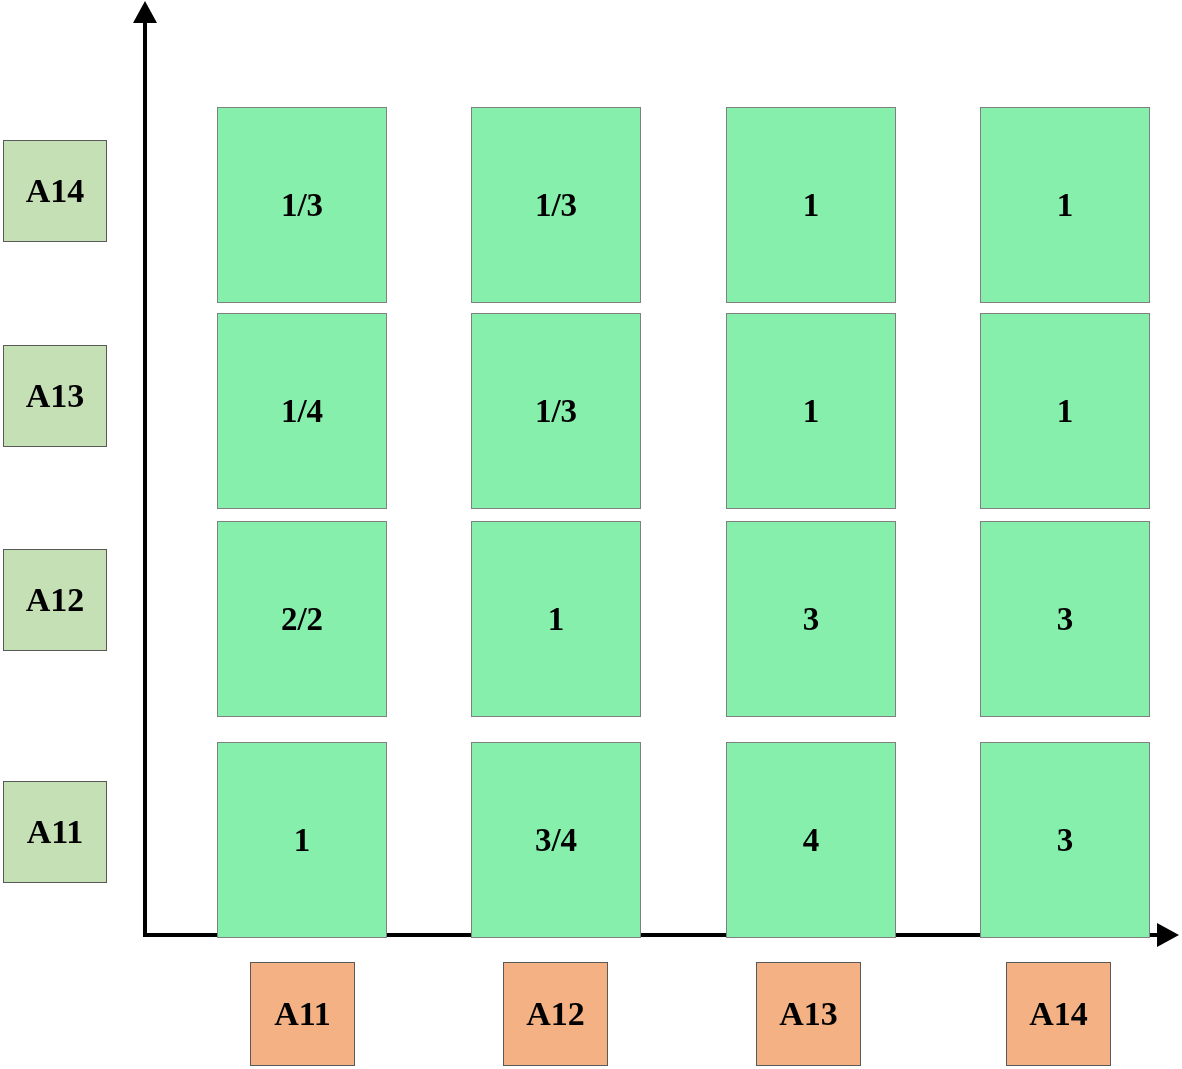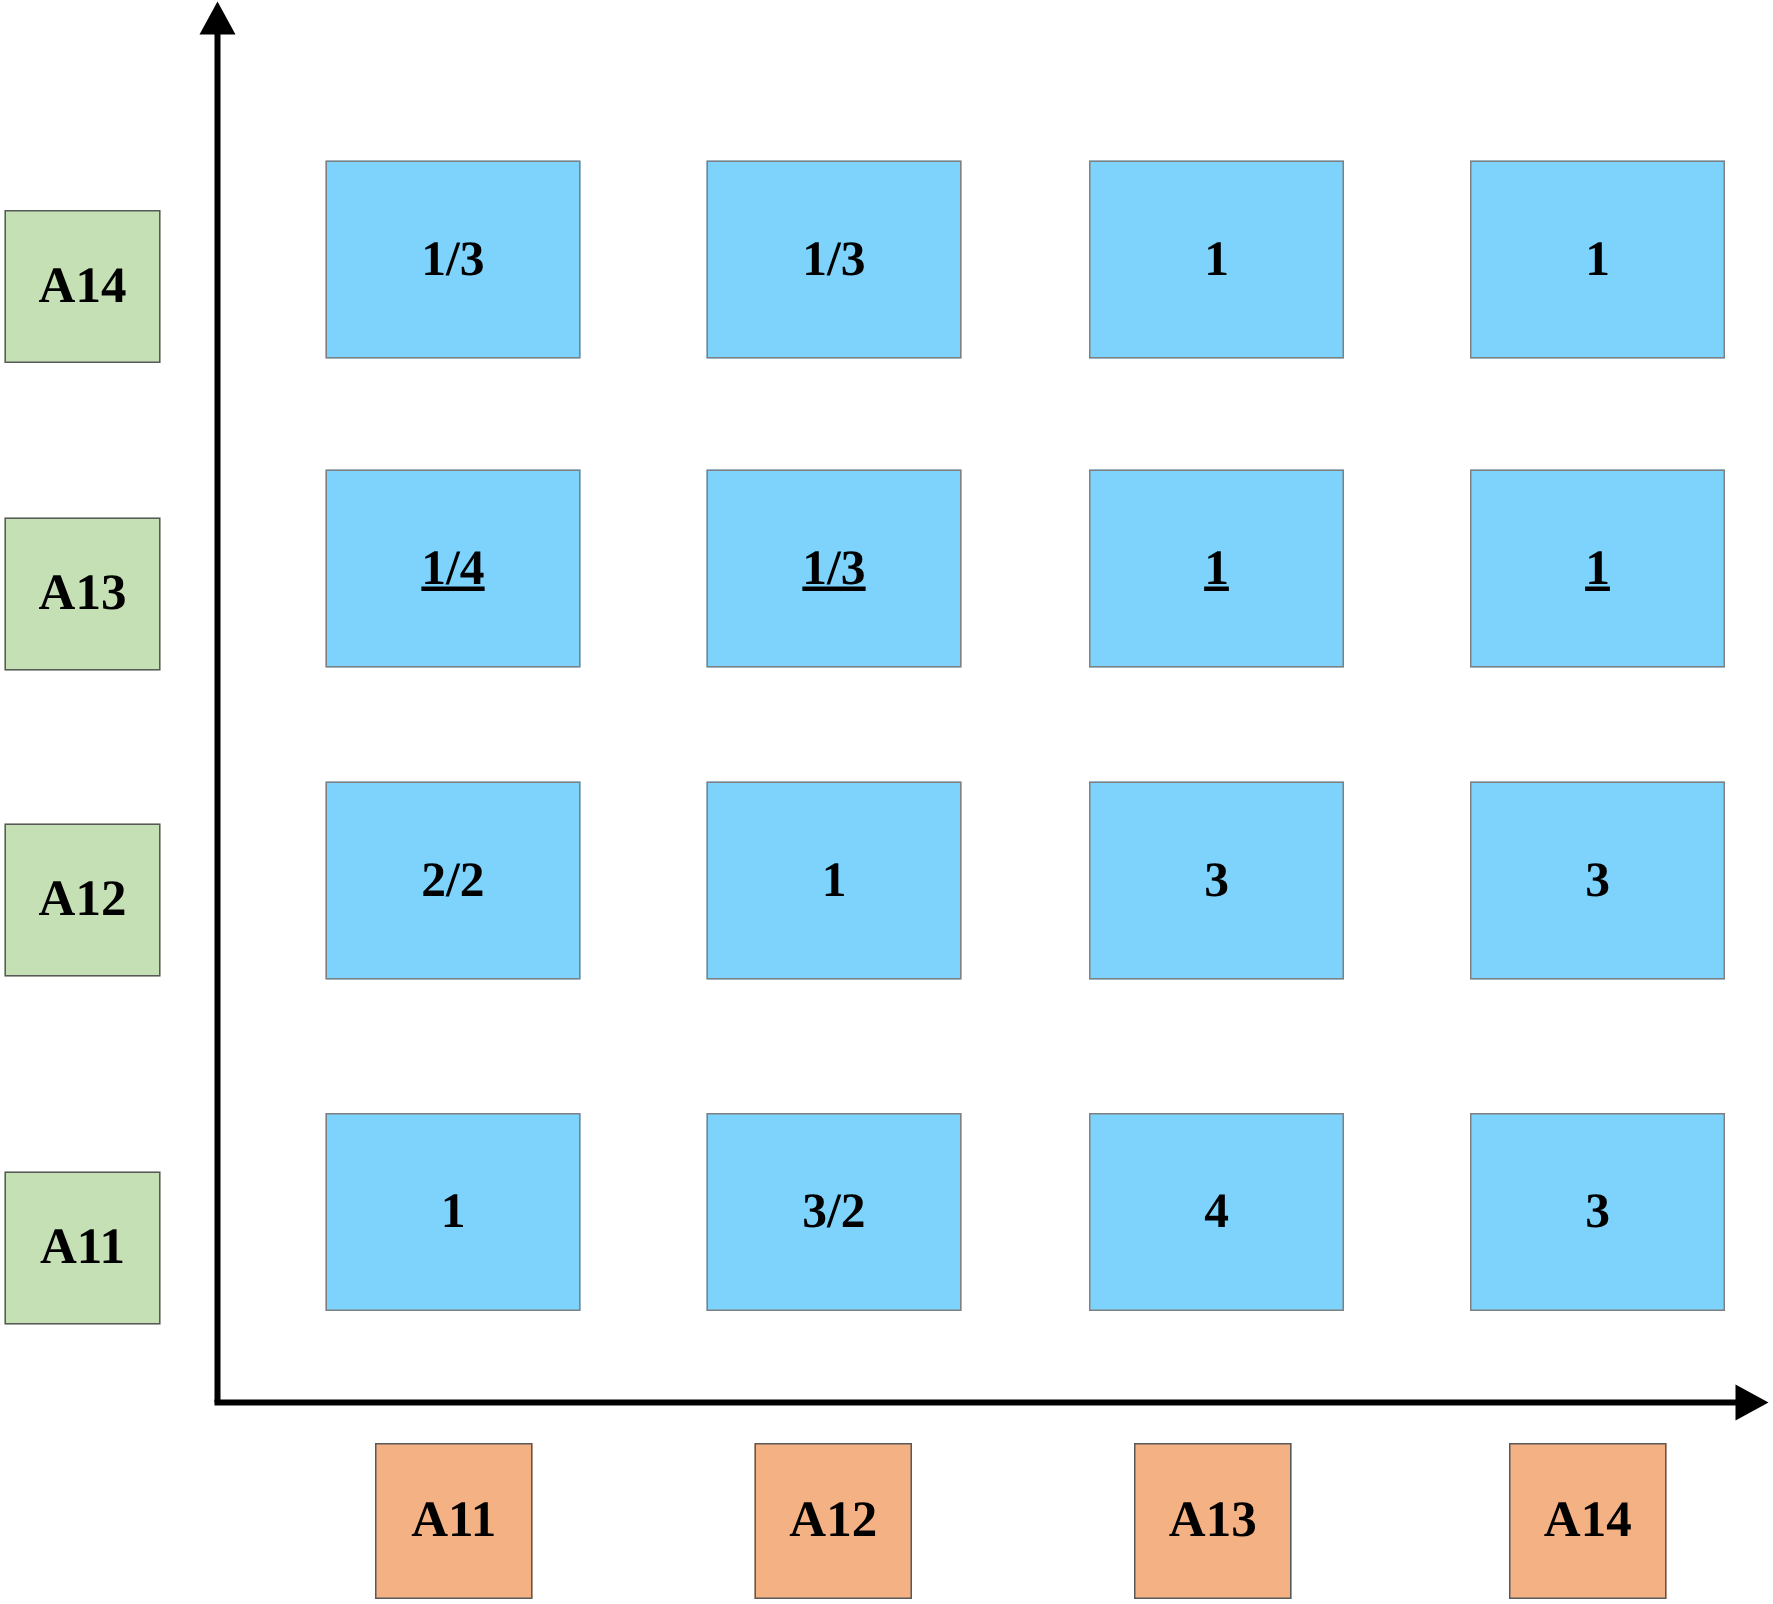--- a/index.html
+++ b/index.html
@@ -51,37 +51,37 @@
     height: 0;
     border-top: 12px solid transparent;
     border-bottom: 12px solid transparent;
     border-left: 22px solid #000000;
   }
 
   
   .cell {
     position: absolute;
     width: 170px;
-    height: 132px;
-    background: #7dd3fc;
+    height: 196px;
+    background: #86efac;
     border: 1.5px solid #808080;
     box-sizing: border-box;
     display: flex;
     align-items: center;
     justify-content: center;
     font-size: 33px;
     font-weight: bold;
     color: #000000;
   }
   .c0 { left: 217px; }
   .c1 { left: 471px; }
   .c2 { left: 726px; }
   .c3 { left: 980px; }
   .r0 { top: 107px; }
-  .r1 { top: 313px; text-decoration: underline; }
+  .r1 { top: 313px; }
   .r2 { top: 521px; }
   .r3 { top: 742px; }
 
   
   .row-label {
     position: absolute;
     left: 3px;
     width: 104px;
     height: 102px;
     background: #C5E0B4;
@@ -149,17 +149,17 @@
   <div class="cell r1 c1">1/3</div>
   <div class="cell r1 c2">1</div>
   <div class="cell r1 c3">1</div>
 
   <div class="cell r2 c0">2/2</div>
   <div class="cell r2 c1">1</div>
   <div class="cell r2 c2">3</div>
   <div class="cell r2 c3">3</div>
 
   <div class="cell r3 c0">1</div>
-  <div class="cell r3 c1">3/2</div>
+  <div class="cell r3 c1">3/4</div>
   <div class="cell r3 c2">4</div>
   <div class="cell r3 c3">3</div>
 
 </div>
 
 </body></html>

